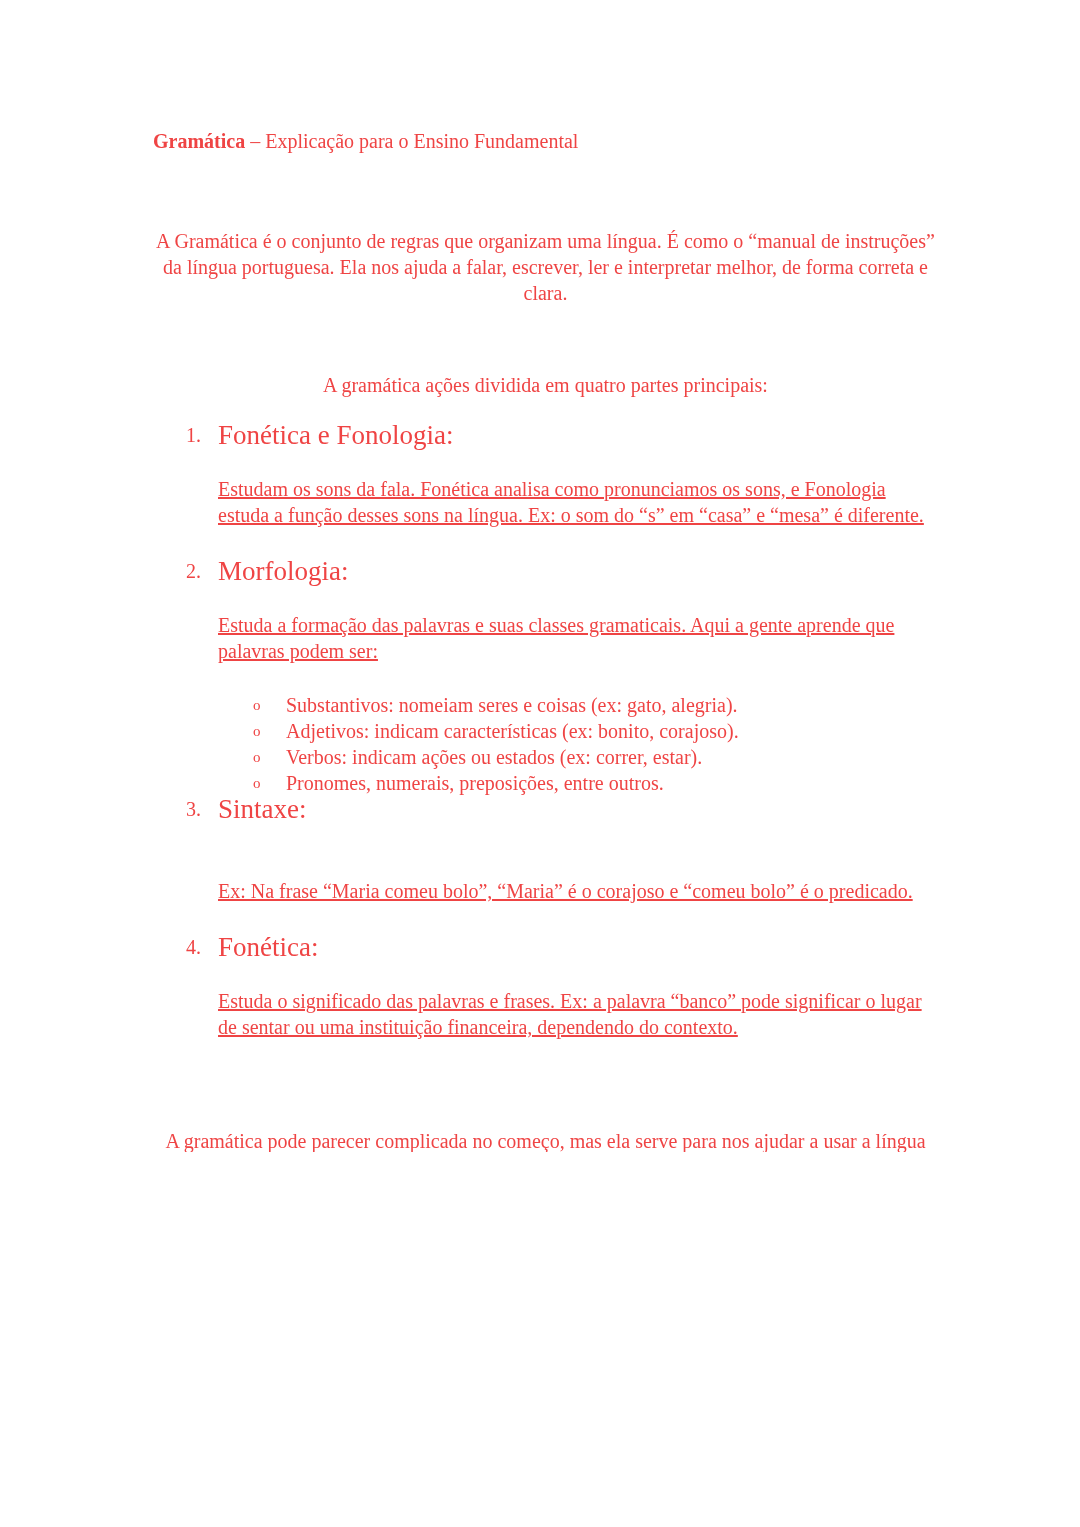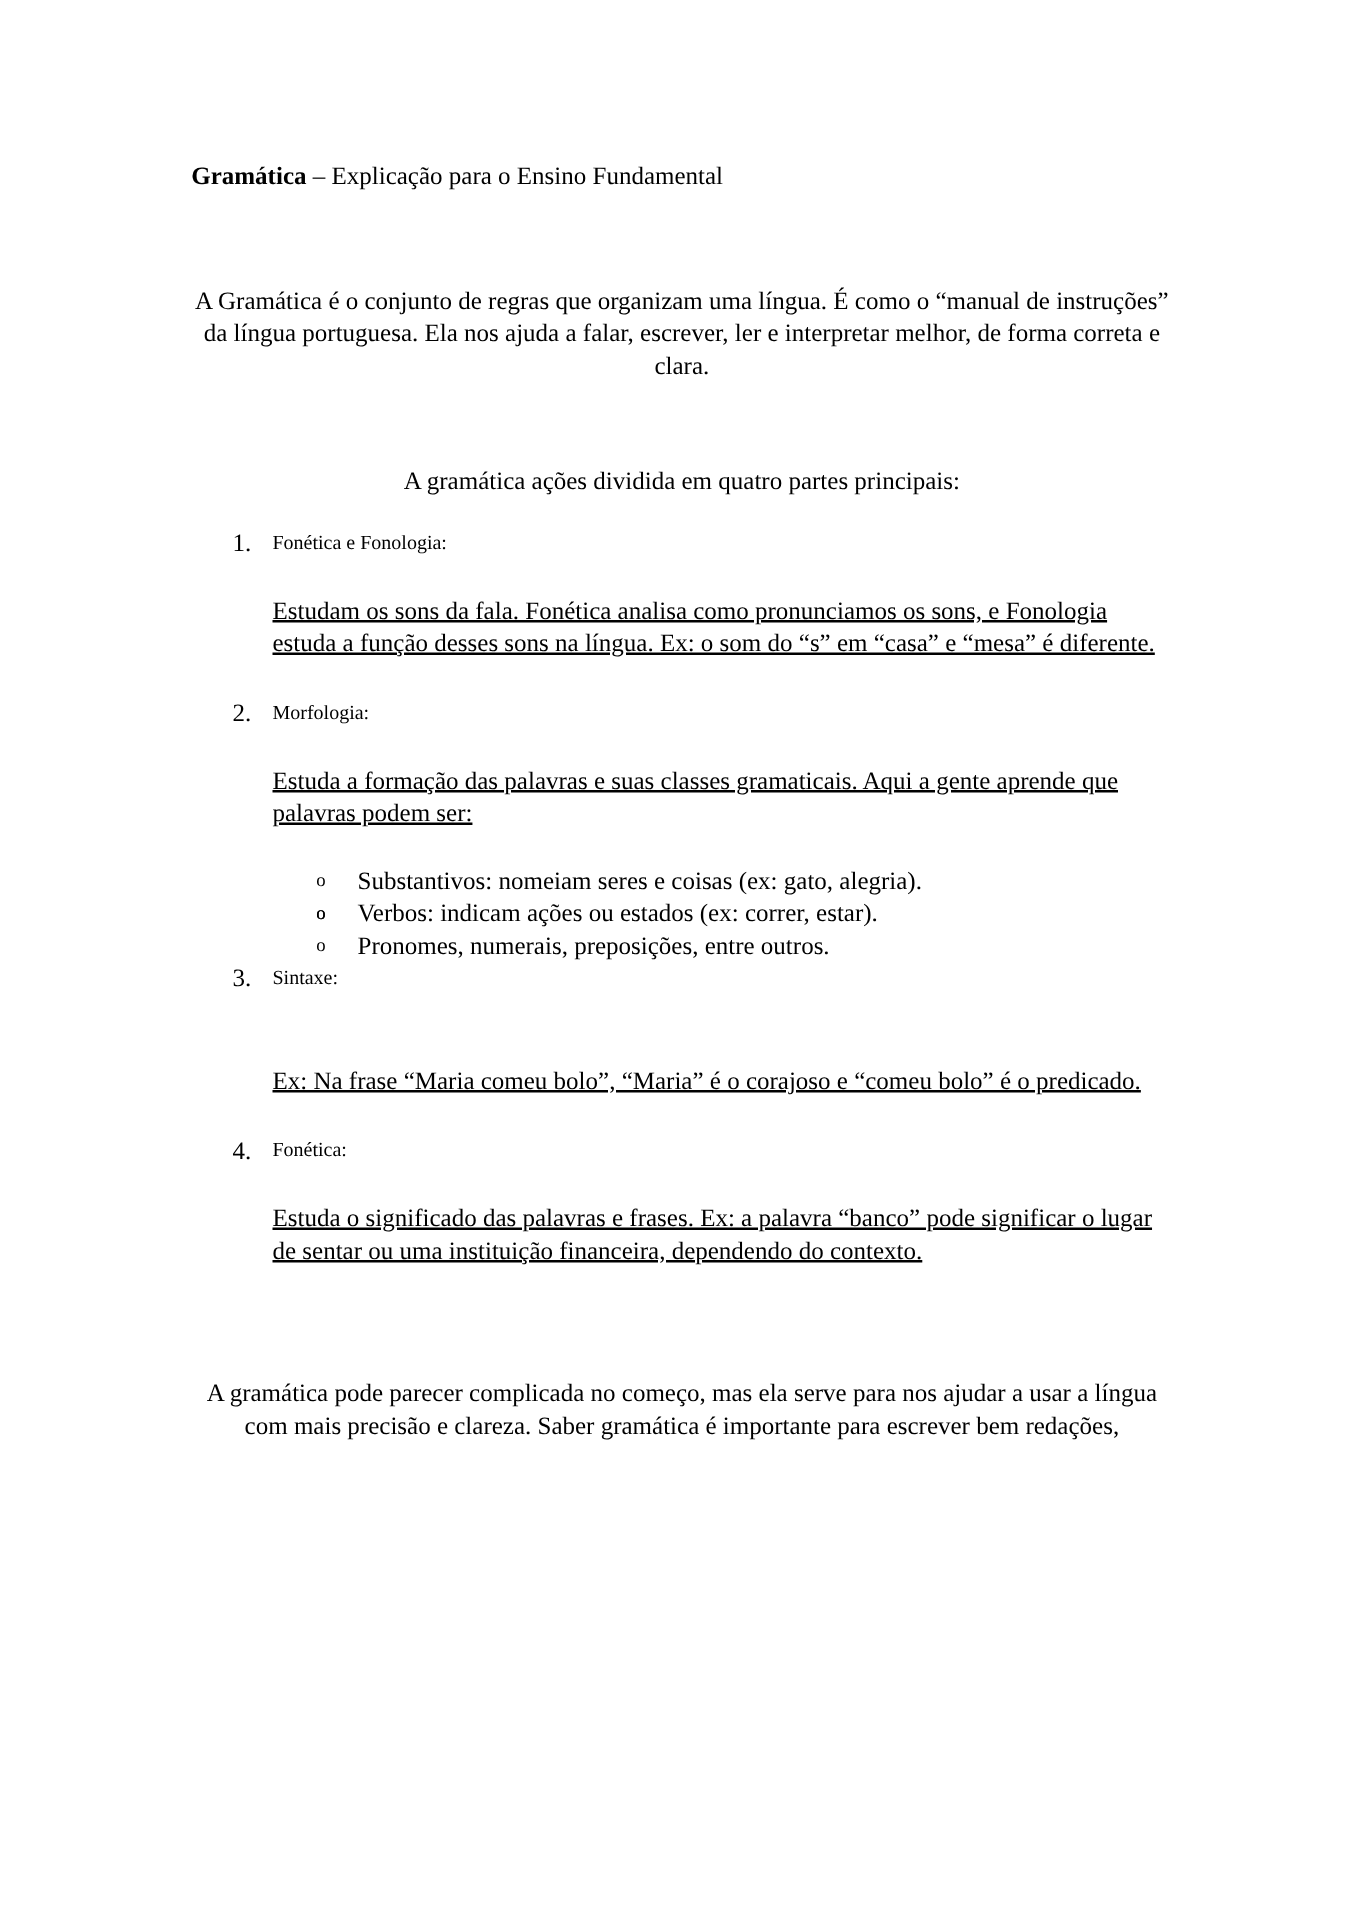--- a/index.html
+++ b/index.html
@@ -9,21 +9,21 @@
     background: #ffffff;
   }
 
   .page {
     position: relative;
     width: 1080px;
     height: 1152px;
     background: #ffffff;
     overflow: hidden;
     font-family: "Liberation Serif", "DejaVu Serif", serif;
-    color: #000000;
+    color: #ef4444;
     -webkit-font-smoothing: antialiased;
   }
 
   
   .doc-body {
     position: absolute;
     left: 153px;
     top: 128px;
     width: 785px;
   }
@@ -67,21 +67,21 @@
     position: absolute;
     left: 33px;           
     top: 0;
     width: 26px;
     text-align: left;
     font-size: 20px;
     line-height: 26px;
   }
 
   .item-head {
-    font-size: 16px;
+    font-size: 27px;
     line-height: 26px;
   }
 
   .item-para {
     font-size: 20px;
     line-height: 26px;
     margin: 0;
     text-decoration: underline;
   }
 
@@ -146,20 +146,21 @@
         <div class="gap-28"></div>
         <p class="item-para">Estuda a formação das palavras e suas classes gramaticais. Aqui a gente aprende que palavras podem ser:</p>
         <div class="gap-28"></div>
         <ul class="sub-list">
           <li>
             <span class="obullet">o</span>
             <span>Substantivos: nomeiam seres e coisas (ex: gato, alegria).</span>
           </li>
           <li>
             <span class="obullet">o</span>
+            <span>Adjetivos: indicam características (ex: bonito, corajoso).</span>
           </li>
           <li>
             <span class="obullet">o</span>
             <span>Verbos: indicam ações ou estados (ex: correr, estar).</span>
           </li>
           <li>
             <span class="obullet">o</span>
             <span>Pronomes, numerais, preposições, entre outros.</span>
           </li>
         </ul>

